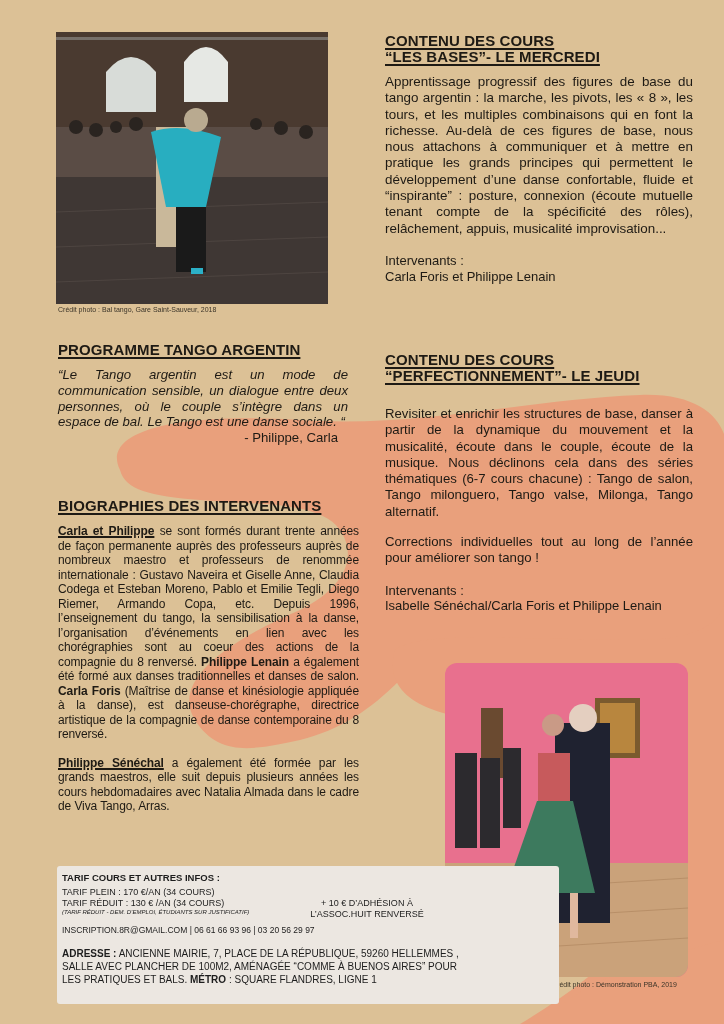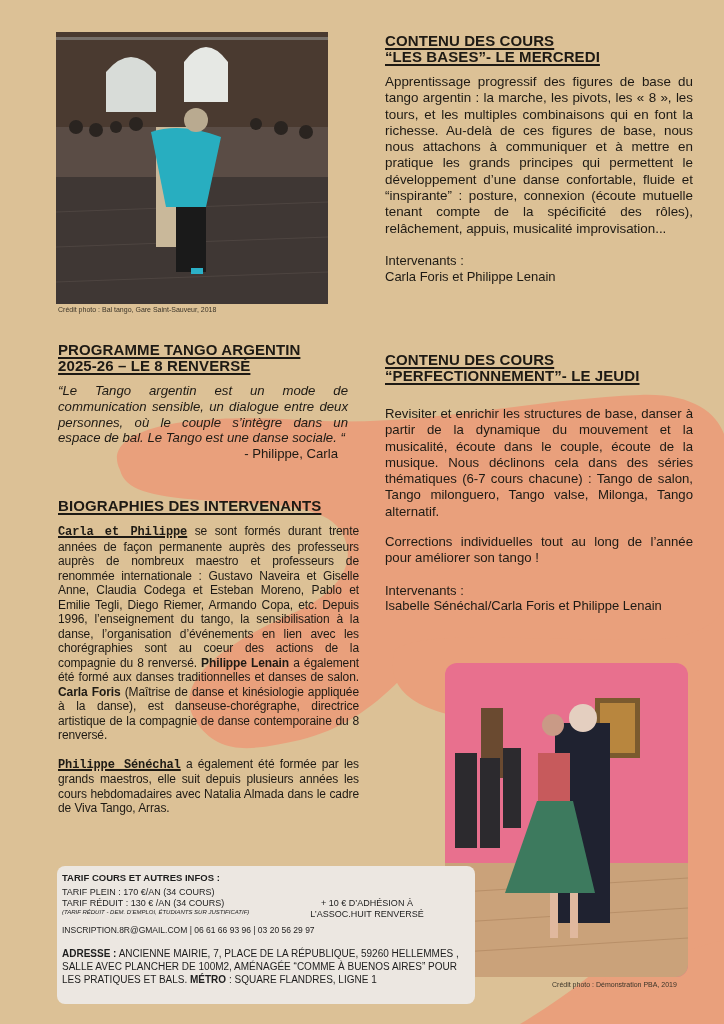--- a/index.html
+++ b/index.html
@@ -22,25 +22,25 @@
   }
   .h span { text-decoration: underline; text-decoration-thickness: 2px; text-underline-offset: 2px; }
   .p {
     font-family: "Liberation Sans", sans-serif; font-size: 13px; line-height: 15.6px;
     text-align: justify; margin: 0;
   }
   .quote { font-style: italic; font-size: 13.2px; line-height: 15.8px; }
   .sig { text-align: right; padding-right: 10px; font-style: normal; }
   .bio { font-size: 12px; line-height: 14.5px; letter-spacing: -0.1px; }
   .bio b { font-weight: 700; }
-  .bio u { font-weight: 700; text-decoration-thickness: 1.5px; font-family: Liberation Mono, monospace; }
+  .bio u { font-weight: 700; text-decoration-thickness: 1.5px; }
 
   .info-box {
-    position: absolute; z-index: 3; left: 57px; top: 866px; width: 418px; height: 138px;
-    background: #ece7e1; border-radius: 8px;
+    position: absolute; z-index: 3; left: 57px; top: 866px; width: 502px; height: 138px;
+    background: #ece7e1; border-radius: 3px;
     font-family: "Liberation Sans", sans-serif; color: #1d1d1d; text-transform: uppercase;
   }
   .info-box .t { position: absolute; left: 5px; top: 6px; font-size: 9.5px; font-weight: 700; }
   .info-box .l { position: absolute; left: 5px; font-size: 9px; line-height: 10px; }
   .info-box .small { font-size: 6px; font-style: italic; }
   .info-box .adh { position: absolute; left: 245px; top: 32px; width: 130px; text-align: center; font-size: 9px; line-height: 11px; }
   .info-box .addr { position: absolute; left: 5px; top: 81px; width: 410px; font-size: 10px; line-height: 13px; }
   .info-box b { font-weight: 700; }
 </style>
 </head>
@@ -98,21 +98,20 @@
     <circle cx="140" cy="88" r="12" fill="#b9aa90"></circle>
     <rect x="120" y="175" width="30" height="65" fill="#1a1a1a"></rect>
     <rect x="135" y="236" width="12" height="6" fill="#2bb0c7"></rect>
   </svg>
 </div>
 <div class="credit" style="left:58px; top:306px;">Crédit photo : Bal tango, Gare Saint-Sauveur, 2018</div>
 
 <div class="abs" style="left:58px; top:342px; width:290px;">
   <h2 class="h">
     <span>PROGRAMME TANGO ARGENTIN</span><br>
-    <span>2025-26 – LE 8 RENVERSÉ</span>
   </h2>
   <p class="p quote" style="margin-top:9px;">“Le Tango argentin est un mode de communication sensible, un dialogue entre deux personnes, où le couple s’intègre dans un espace de bal. Le Tango est une danse sociale. “</p>
   <p class="p quote sig">-  Philippe, Carla</p>
 </div>
 
 <div class="abs" style="left:58px; top:498px; width:301px;">
   <h2 class="h"><span>BIOGRAPHIES DES INTERVENANTS</span></h2>
   <p class="p bio" style="margin-top:10px;"><u>Carla et Philippe</u><span> se sont formés durant trente années de façon permanente auprès des professeurs auprès de nombreux maestro et professeurs de renommée internationale : Gustavo Naveira et Giselle Anne, Claudia Codega et Esteban Moreno, Pablo et Emilie Tegli, Diego Riemer, Armando Copa, etc. Depuis 1996, l’enseignement du tango, la sensibilisation à la danse, l’organisation d’événements en lien avec les chorégraphies sont au coeur des actions de la compagnie du 8 renversé. </span><b>Philippe Lenain</b><span> a également été formé aux danses traditionnelles et danses de salon. </span><b>Carla Foris</b><span> (Maîtrise de danse et kinésiologie appliquée à la danse), est danseuse-chorégraphe, directrice artistique de la compagnie de danse contemporaine du 8 renversé.</span></p>
   <p class="p bio" style="margin-top:14px;"><u>Philippe Sénéchal</u><span> a également été formée par les grands maestros, elle suit depuis plusieurs années les cours hebdomadaires avec Natalia Almada dans le cadre de Viva Tango, Arras.</span></p>
 </div>

